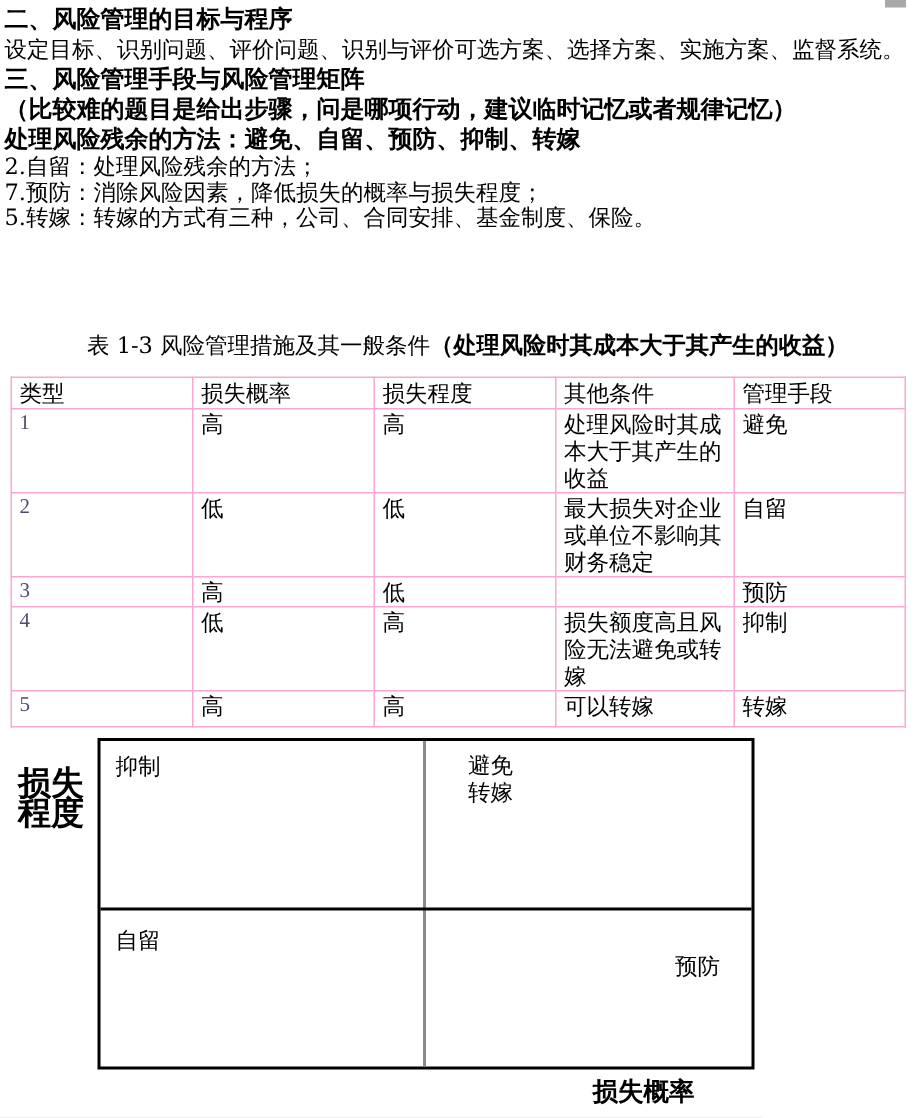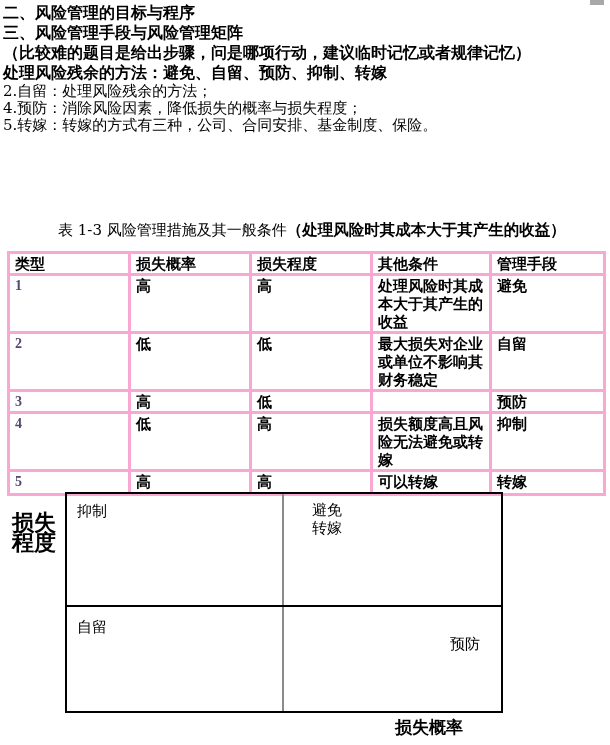--- a/index.html
+++ b/index.html
@@ -15,22 +15,22 @@
   .top-text .li { font-size:15px; line-height:17px; }
   .top-text .li-wrap { font-size:15px; line-height:17px; white-space:normal; }
 
   
   .tbl-caption { position:absolute; left:58px; top:220px; font-size:15px; white-space:nowrap; }
   .tbl-caption .b { font-weight:bold; font-size:15.5px; }
 
   
   table.risk { position:absolute; left:7px; top:251px; width:596px;
     border-collapse:collapse; table-layout:fixed; }
-  table.risk td { border:3px solid #f9a8d4; font-size:15px; line-height:18px;
-    padding:1px 4px 0 5px; vertical-align:top; overflow:hidden;font-weight:bold; }
+  table.risk td { border:1px solid #f9a8d4; font-size:15px; line-height:18px;
+    padding:1px 4px 0 5px; vertical-align:top; overflow:hidden; }
   table.risk .num { font-family:"Liberation Serif",serif; color:#55486e; font-size:14px; }
   col.c1{width:121px} col.c2{width:121px} col.c3{width:121px} col.c4{width:119px} col.c5{width:114px}
 
   
   .m-ylabel { position:absolute; left:12px; top:512px; font-weight:bold;
     font-size:22px; line-height:20px; }
   .m-box { position:absolute; left:65px; top:492px; width:434px; height:217px;
     border:2px solid #000; }
   .m-vline { position:absolute; left:215px; top:0; width:2px; height:100%; }
   .m-hline { position:absolute; left:0; top:111px; width:100%; height:2px; }
@@ -47,25 +47,26 @@
 </style>
 </head>
 <body>
 
 <div class="page">
 
   <div class="scroll-frag" style="background: rgb(168, 168, 168);"></div>
 
   <div class="top-text">
     <div class="h">二、风险管理的目标与程序</div>
+    <div class="t">设定目标、识别问题、评价问题、识别与评价可选方案、选择方案、实施方案、监督系统。</div>
     <div class="h">三、风险管理手段与风险管理矩阵</div>
     <div class="h">（比较难的题目是给出步骤，问是哪项行动，建议临时记忆或者规律记忆）</div>
     <div class="h">处理风险残余的方法：避免、自留、预防、抑制、转嫁</div>
     <div class="li">2.自留：处理风险残余的方法；</div>
-    <div class="li">4.预防：消除风险因素，降低损失的概率与损失程度；</div>
+    <div class="li">7.预防：消除风险因素，降低损失的概率与损失程度；</div>
     <div class="li">5.转嫁：转嫁的方式有三种，公司、合同安排、基金制度、保险。</div>
   </div>
 
   <div class="tbl-caption">
     <span>表 1-3 风险管理措施及其一般条件</span><span class="b">（处理风险时其成本大于其产生的收益）</span>
   </div>
 
   <table class="risk">
     <colgroup>
         <col class="c1">

